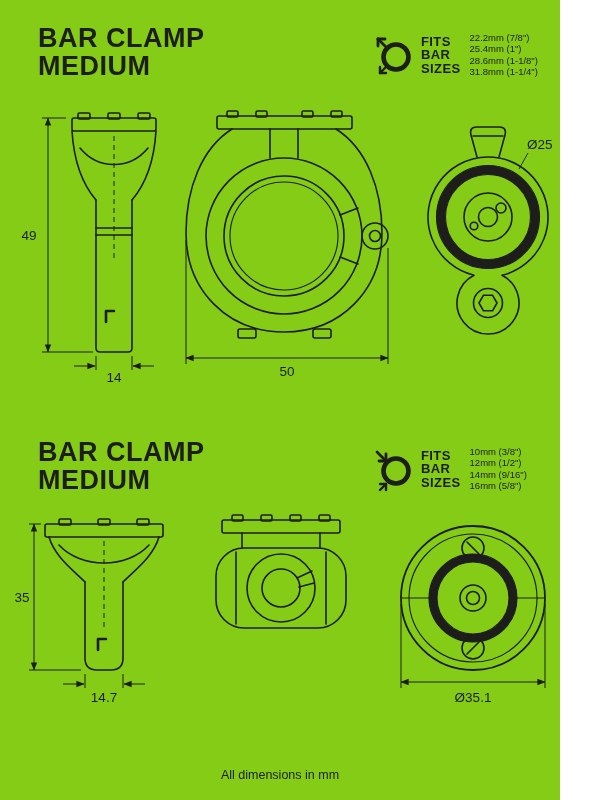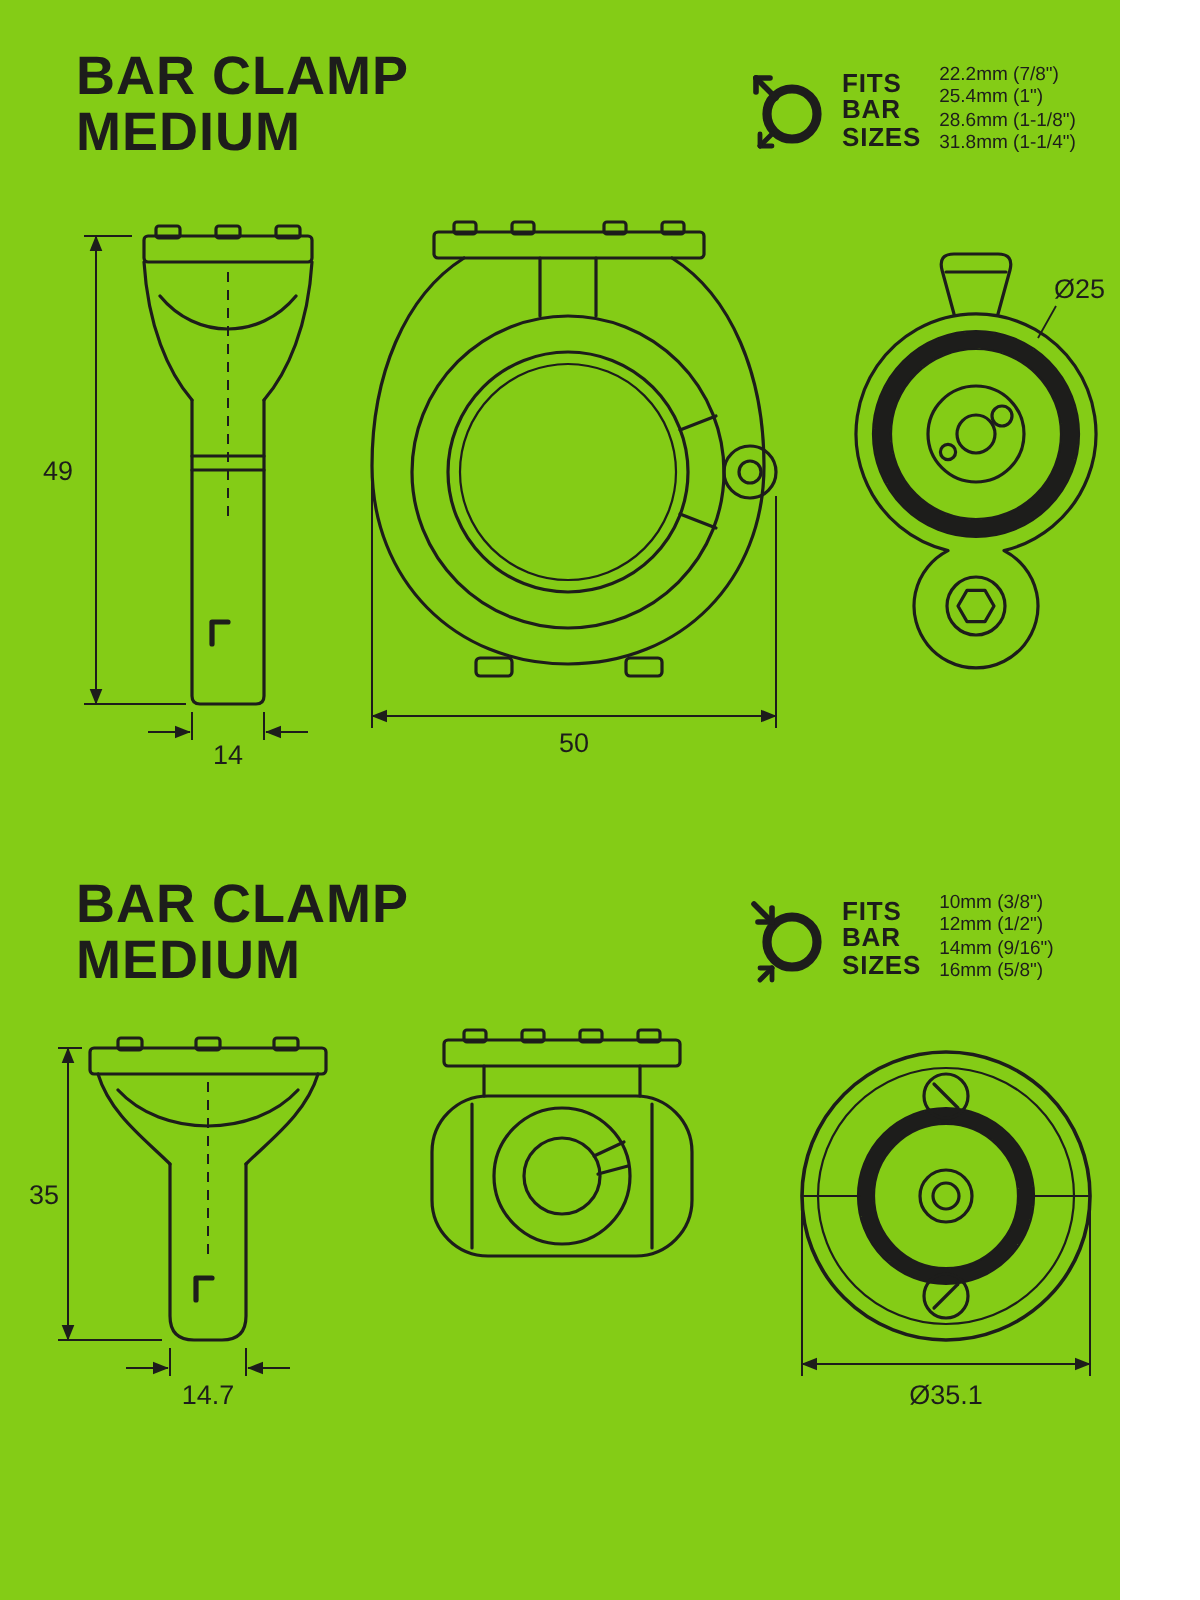--- a/index.html
+++ b/index.html
@@ -238,14 +238,15 @@
       <line x1="131" y1="86" x2="159" y2="86" style="stroke-width:1.1"></line>
     </g>
     <g class="dim">
       <line class="ext" x1="16" y1="92" x2="16" y2="176"></line>
       <line class="ext" x1="160" y1="92" x2="160" y2="176"></line>
       <line class="dimline" x1="16" y1="170" x2="160" y2="170"></line>
     </g>
     <text x="88" y="190" text-anchor="middle">Ø35.1</text>
   </svg>
 
+  <div class="footer">All dimensions in mm</div>
 
 </div>
 
 </body></html>

